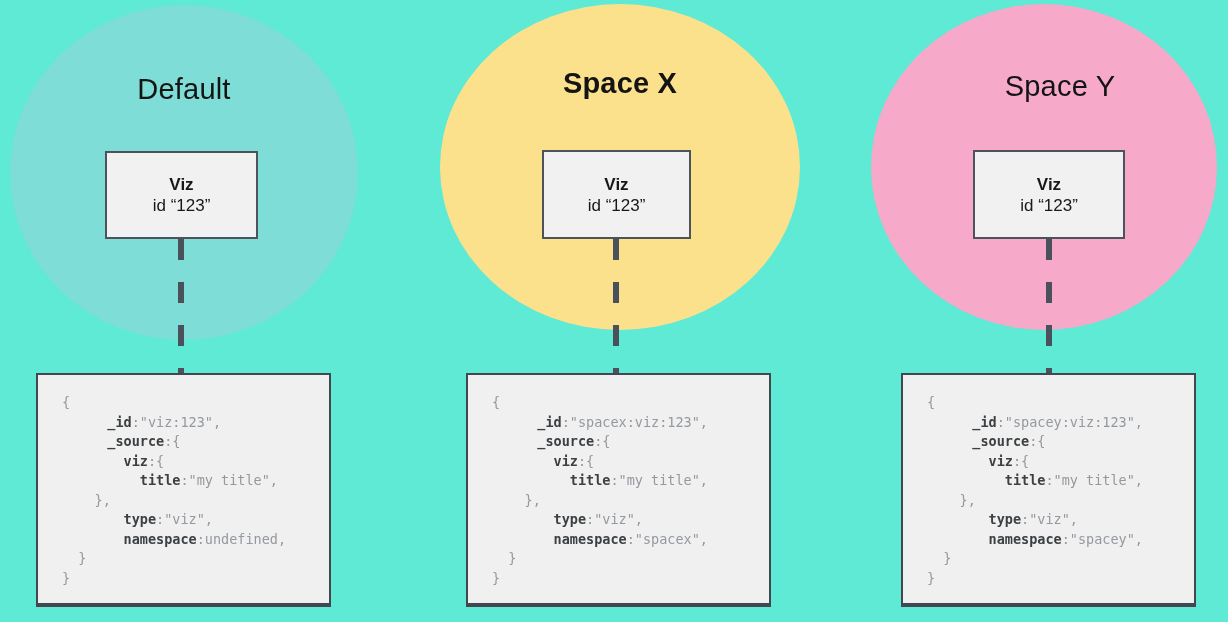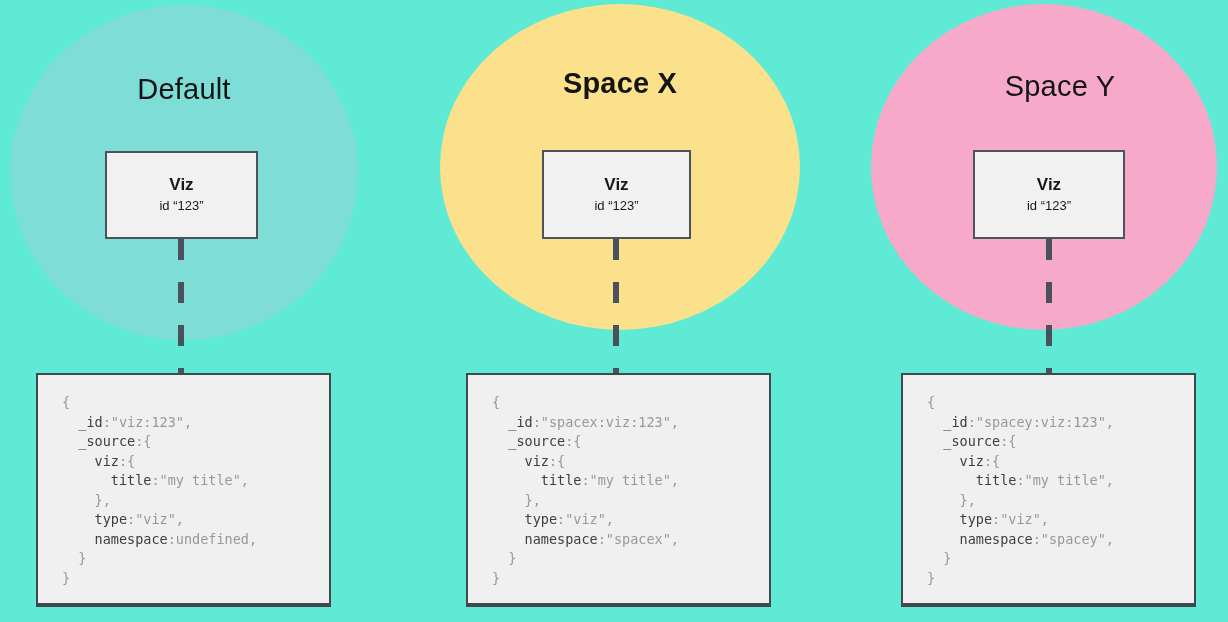--- a/index.html
+++ b/index.html
@@ -34,21 +34,21 @@
     justify-content: center;
     z-index: 3;
   }
   .vizname {
     font-size: 17px;
     font-weight: bold;
     color: #17181a;
     line-height: 21px;
   }
   .vizid {
-    font-size: 13px;
+    font-size: 17px;
     color: #17181a;
     line-height: 21px;
   }
   .dashline {
     position: absolute;
     width: 6px;
     height: 134px;
     background: repeating-linear-gradient(
       to bottom,
       #4a515c 0px, #4a515c 21px,
@@ -63,21 +63,21 @@
     background: #f0f0f0;
     border: 2px solid #424750;
     border-bottom-width: 4px;
     padding: 18px 10px 10px 24px;
     font-family: "DejaVu Sans Mono", "Liberation Mono", monospace;
     font-size: 13.5px;
     line-height: 19.5px;
     white-space: pre;
     z-index: 4;
   }
-  .codebox .ck { color: #3c4043; font-weight: normal; }
+  .codebox .ck { color: #3c4043; font-weight: bold; margin-left: 29px; }
   .codebox .cv { color: #94999f; }
 
   
   .g1 .ellipse   { left: 10px;  top: 5px;   width: 348px; height: 335px; }
   .g1 .space-title { left: 10px;  top: 72px;  width: 348px; }
   .g1 .vizbox    { left: 105px; top: 151px; width: 153px; height: 88px; }
   .g1 .dashline  { left: 178px; top: 239px; }
   .g1 .codebox   { left: 36px;  top: 373px; }
 
   

